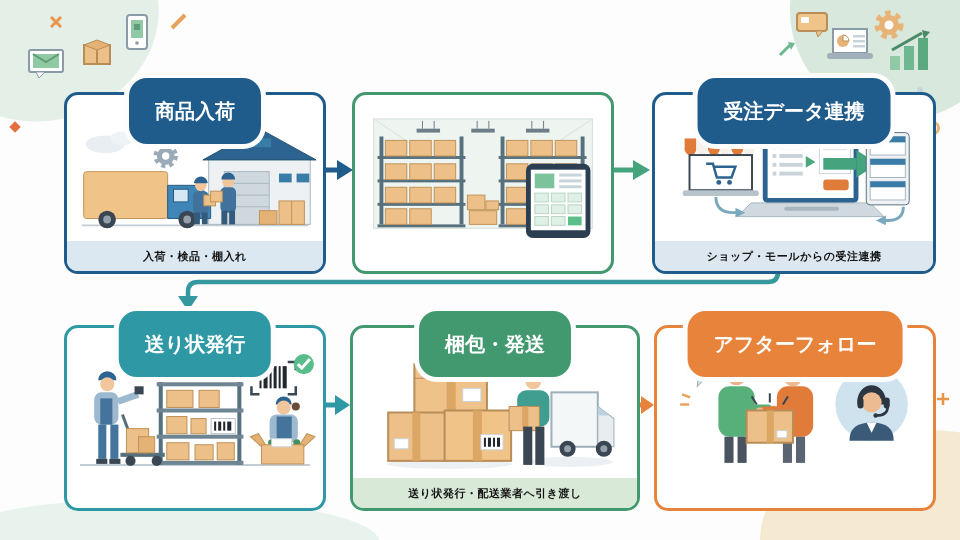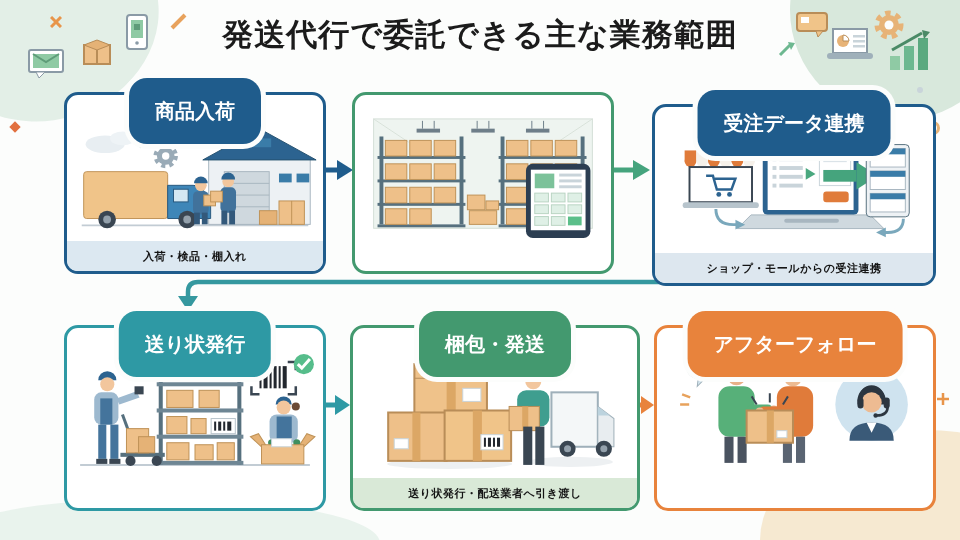--- a/index.html
+++ b/index.html
@@ -96,21 +96,20 @@
   <svg class="decor" style="left:936px;top:392px" width="14" height="14" viewBox="0 0 14 14">
     <path d="M7 1 V13 M1 7 H13" stroke="#e8954a" stroke-width="2.5"></path>
   </svg>
   <svg class="decor" style="left:922px;top:416px" width="12" height="12" viewBox="0 0 12 12">
     <circle cx="6" cy="6" r="4" fill="none" stroke="#e8a25c" stroke-width="2.5"></circle>
   </svg>
   <svg class="decor" style="left:916px;top:86px" width="8" height="8" viewBox="0 0 8 8">
     <circle cx="4" cy="4" r="3" fill="#c9d4da"></circle>
   </svg>
 
-  <div class="page-title">発送代行で委託できる主な業務範囲</div>
 
   <svg class="connector" style="left: 168px; top: 264px; color: rgb(53, 152, 159);" width="630" height="52" viewBox="0 0 630 52">
     <path d="M610 0 V8 Q610 18 600 18 H30 Q20 18 20 28 V33" fill="none" stroke="currentColor" stroke-width="4.5"></path>
     <polygon points="10,32 30,32 20,47" fill="currentColor"></polygon>
   </svg>
 
   <svg class="harrow" style="left: 320px; top: 157px; color: rgb(31, 92, 140);" width="34" height="26" viewBox="0 0 34 26">
     <path d="M0 13 H17" stroke="currentColor" stroke-width="5"></path>
       <polygon points="17,3 33,13 17,23" fill="currentColor"></polygon>
   </svg>
@@ -260,21 +259,21 @@
               <rect x="207" y="92" width="14" height="9"></rect>
             <rect x="173" y="104" width="14" height="9"></rect>
               <rect x="190" y="104" width="14" height="9"></rect>
           </g>
           <rect x="207" y="104" width="14" height="9" fill="#5bbf8a"></rect>
         </g>
       </svg>
     </div>
   </div>
 
-  <div class="card" style="left: 652px; top: 104px; width: 278px; height: 176px; --accent: #1f5c8c; --strip: #dde7ef;">
+  <div class="card" style="left: 652px; top: 92px; width: 278px; height: 176px; --accent: #1f5c8c; --strip: #dde7ef;">
     <div class="pill">受注データ連携</div>
     <div class="illus">
       <svg viewBox="0 0 240 128">
         <path d="M100 16 V10 q0 -6 6 -6 h104 q6 0 6 6 v6" fill="none" stroke="#a8b6c0" stroke-width="2" stroke-dasharray="4 3"></path>
         <g>
           <g>
             <rect x="8" y="24" width="12" height="11" fill="#e07b3a"></rect>
               <rect x="20" y="24" width="12" height="11" fill="#f6f1ea"></rect>
             <rect x="32" y="24" width="12" height="11" fill="#e07b3a"></rect>
               <rect x="44" y="24" width="12" height="11" fill="#f6f1ea"></rect>

